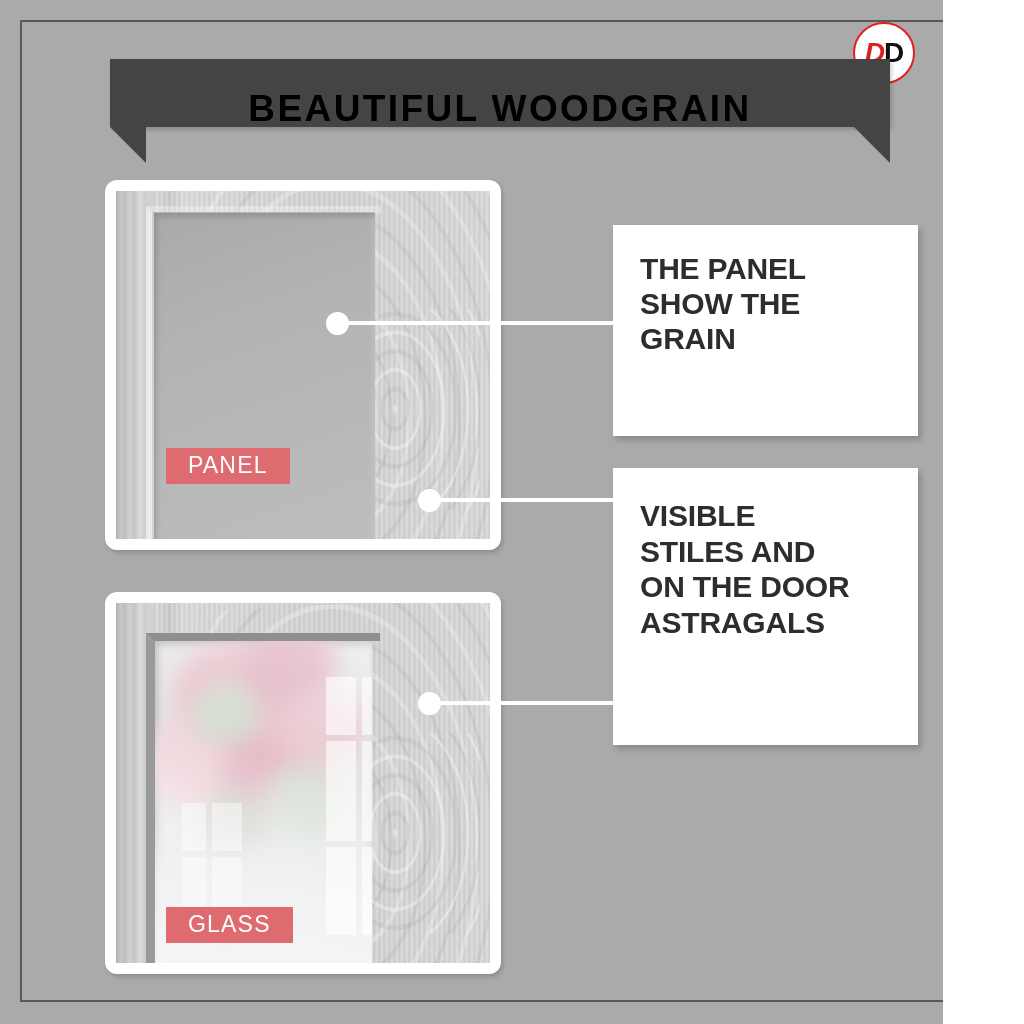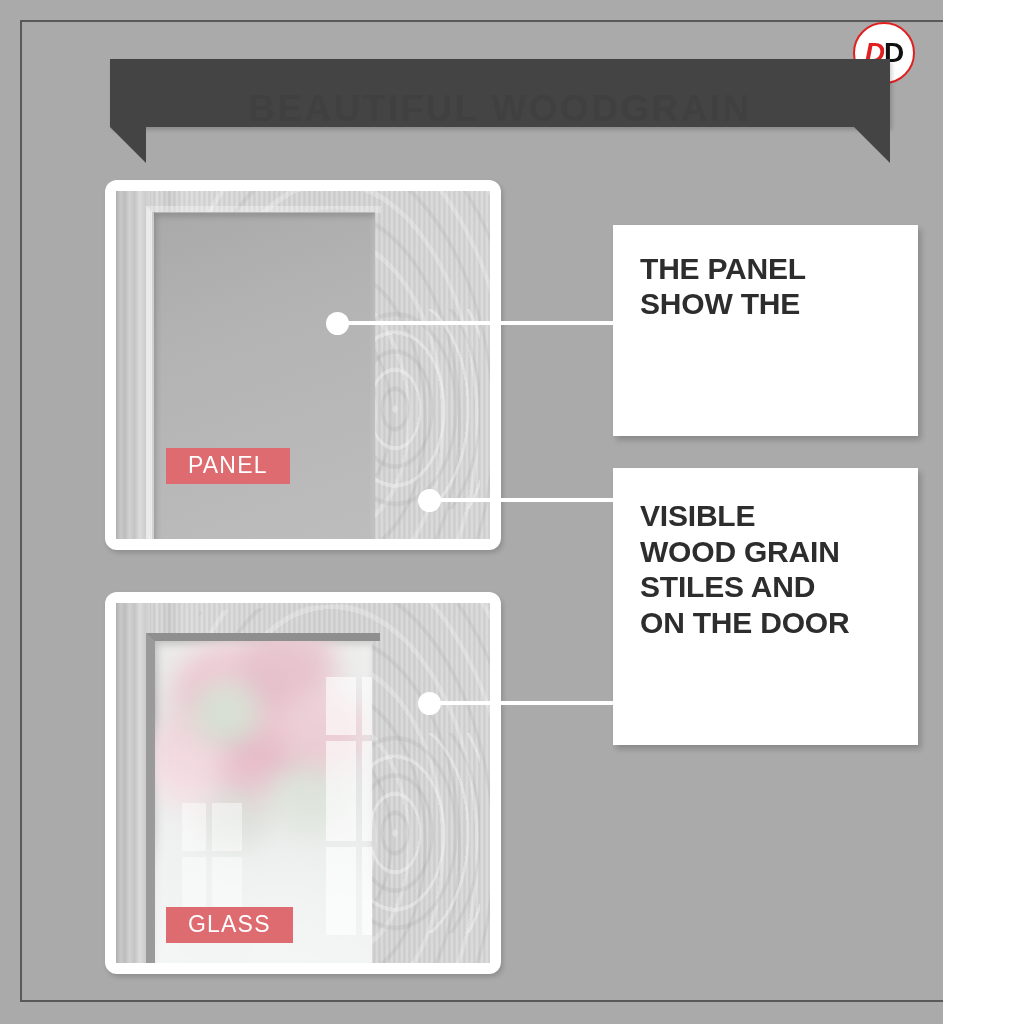--- a/index.html
+++ b/index.html
@@ -71,21 +71,21 @@
     -webkit-clip-path: polygon(0 0, 100% 0, 100% 100%);
   }
   .ribbon-title {
     position: absolute;
     left: 0;
     top: 16px;
     width: 780px;
     height: 68px;
     line-height: 68px;
     text-align: center;
-    color: #404040;
+    color: #000000;
     font-size: 37px;
     font-weight: bold;
     letter-spacing: 2.4px;
     white-space: nowrap;
   }
 
   
   .logo {
     position: absolute;
     right: 28px;
@@ -405,25 +405,26 @@
   <div class="conn-dot" style="left:418px;top:489px;"></div>
   <div class="conn-line" style="left:437px;top:498px;width:178px;"></div>
 
   <div class="conn-dot" style="left:418px;top:692px;"></div>
   <div class="conn-line" style="left:437px;top:701px;width:178px;"></div>
 
   <div class="callout one">
     <div class="callout-text">
       <div>THE PANEL</div>
       <div>SHOW THE</div>
+      <div>GRAIN</div>
     </div>
   </div>
 
   <div class="callout two">
     <div class="callout-text">
       <div>VISIBLE</div>
-      <div>WOOD GRAIN</div>
       <div>STILES AND</div>
       <div>ON THE DOOR</div>
+      <div>ASTRAGALS</div>
     </div>
   </div>
 
 </div>
 
 </body></html>

